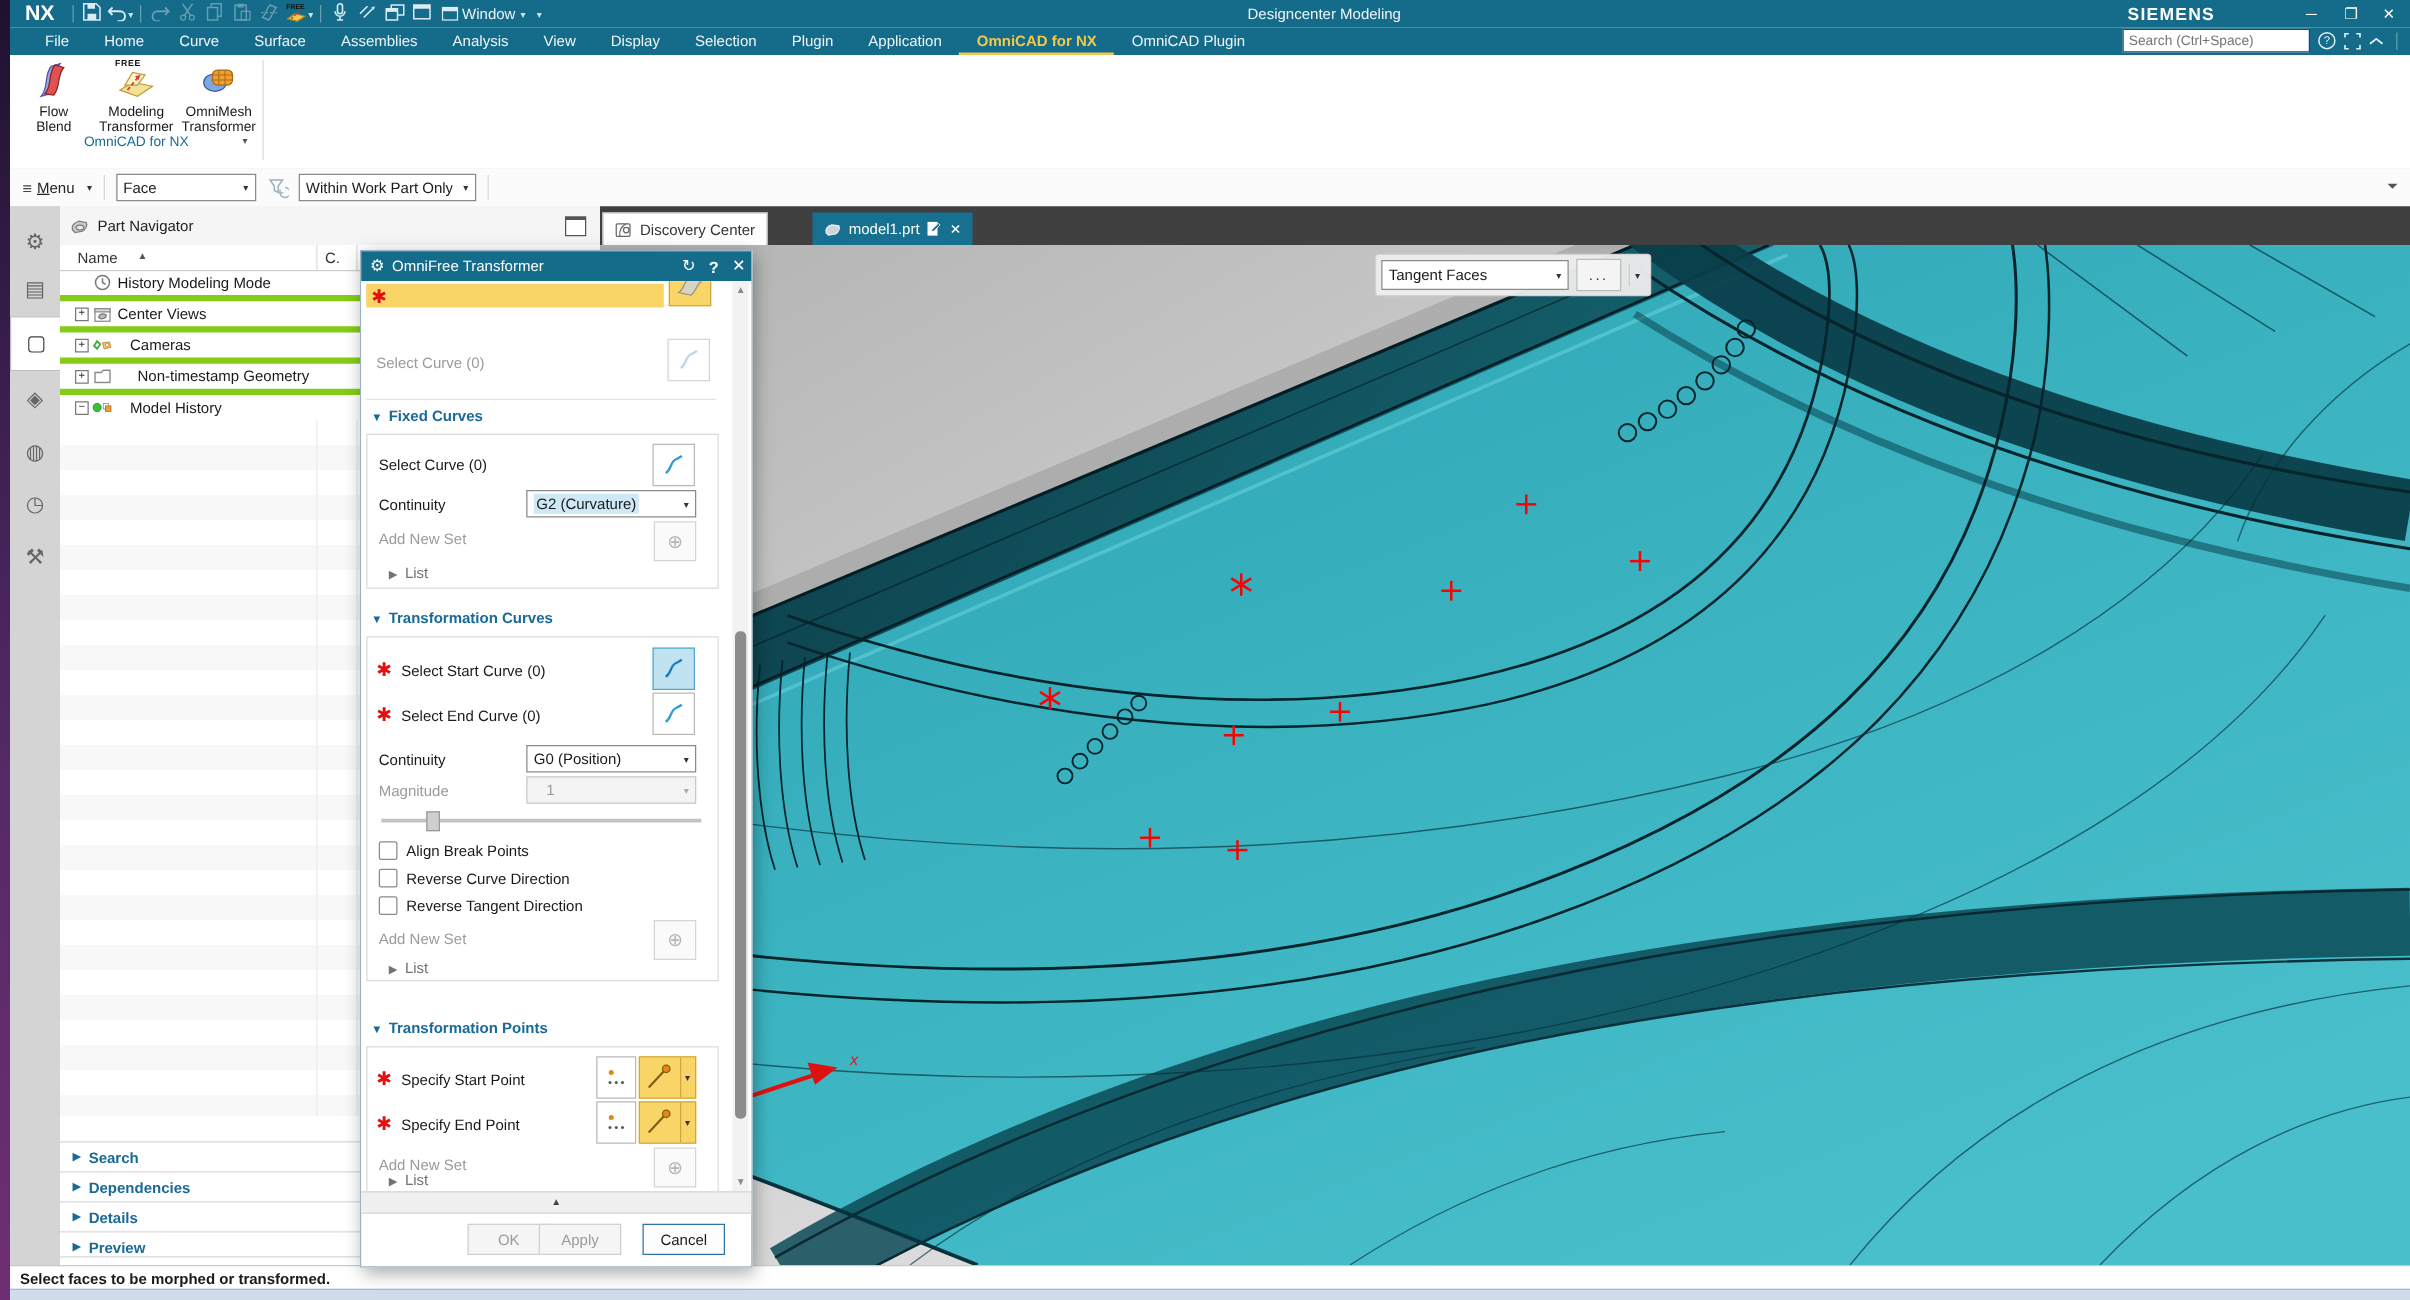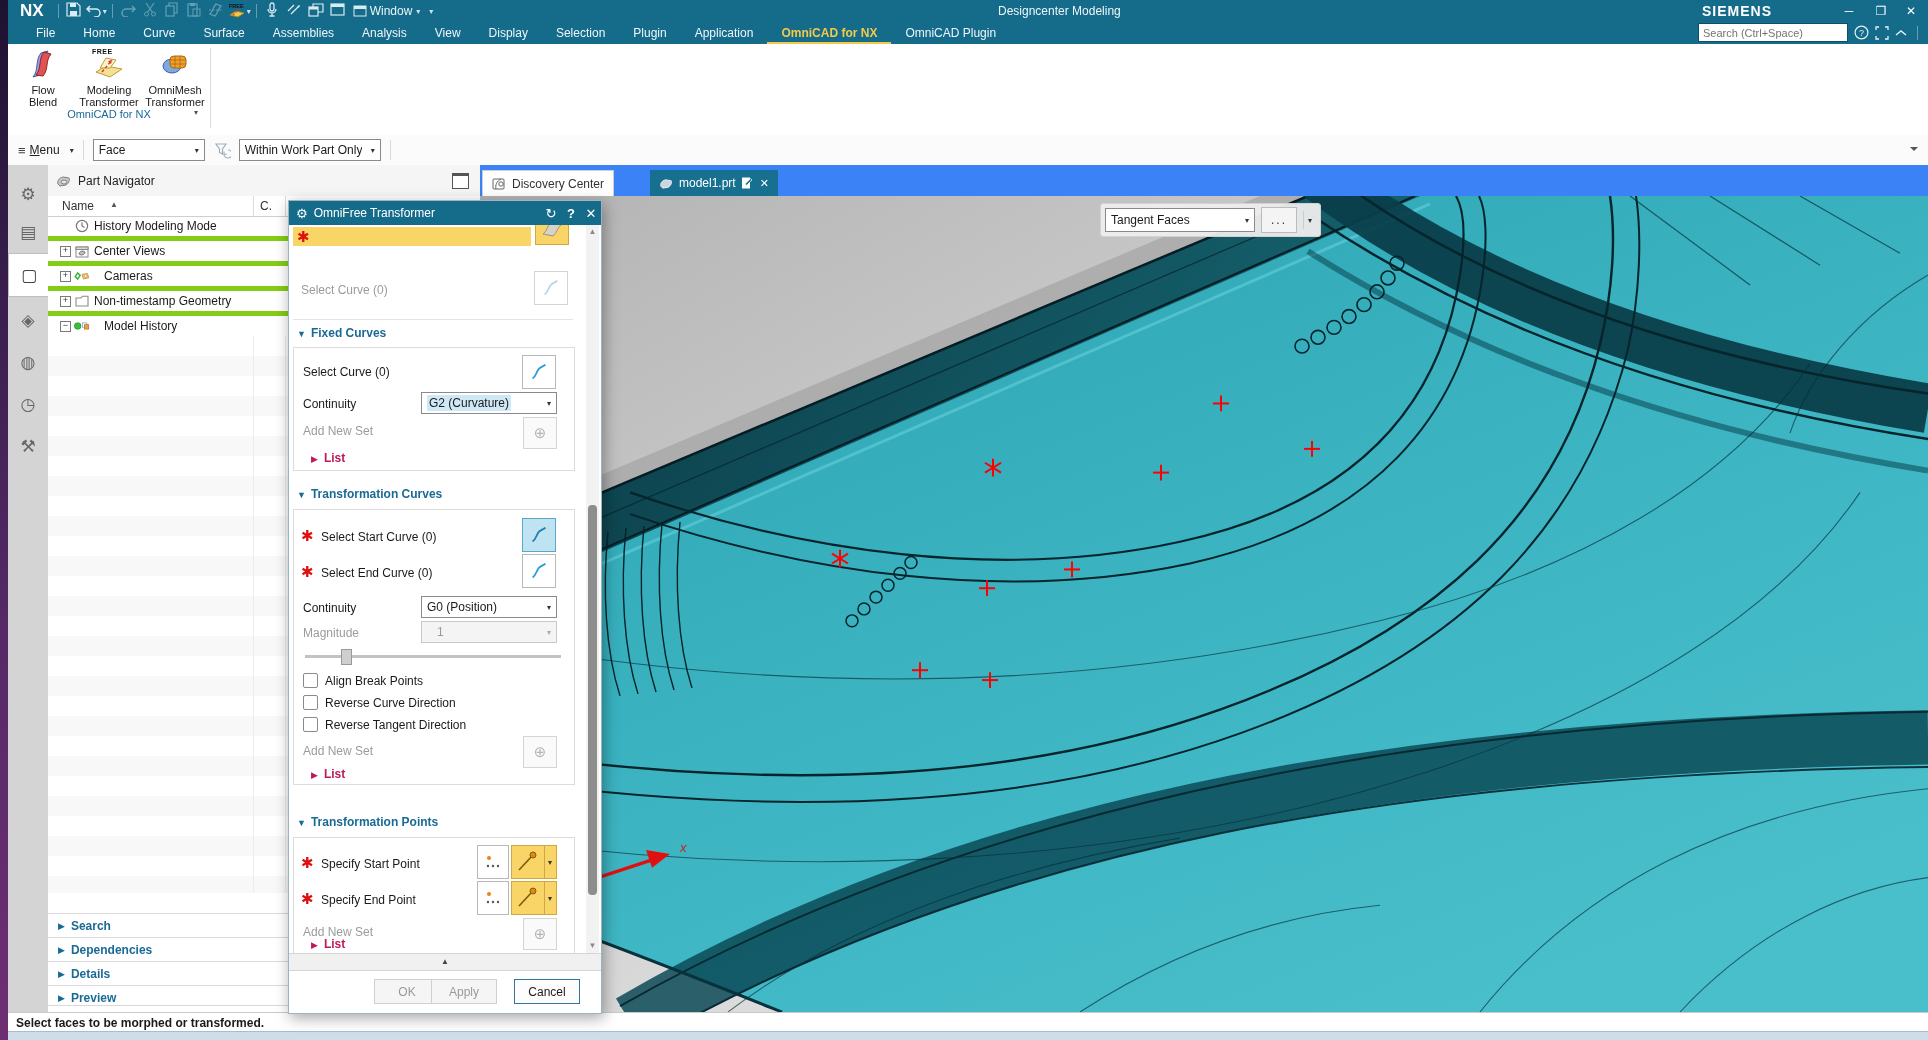--- a/index.html
+++ b/index.html
@@ -70,21 +70,21 @@
   .trow .tlab{position:absolute;top:3px;white-space:nowrap}
   #tree-fill{position:absolute;left:0;top:171px;width:432px;height:557px;
       background:repeating-linear-gradient(180deg,#fff 0 20px,#f8f8f8 20px 40px)}
   .fill-col{position:absolute;top:0;width:1px;height:557px;background:#ececec}
   #pnav-sections{position:absolute;left:0;top:748px;width:432px}
   .psec{height:23px;border-top:1px solid #d9d9d9;display:flex;align-items:center;color:#1a6a96;font-weight:bold}
   .psec .arr{margin:0 6px 0 10px;font-size:9px;color:#1a6a96}
   #pnav-bottom-border{position:absolute;left:0;top:840px;width:432px;height:1px;background:#d9d9d9}
   
   #viewport{left:480px;top:165px;width:1448px;height:847px;background:#fafafa}
-  #doctabs{position:absolute;left:0;top:0;width:1448px;height:31px;background:#3b82f6;border-bottom:3px solid #a3a3a3}
+  #doctabs{position:absolute;left:0;top:0;width:1448px;height:31px;background:#404040;border-bottom:3px solid #a3a3a3}
   .dtab{position:absolute;top:5px;height:26px;display:flex;align-items:center;gap:5px;padding:0 9px;box-sizing:border-box;font-size:12px}
   #tab-discovery{left:2px;background:#fff;border:1px solid #cfcfcf;border-bottom:none;color:#333}
   #tab-model{left:170px;background:#17708f;color:#fff}
   #tab-model .tclose{font-size:11px;margin-left:2px}
   #scene{position:absolute;left:0;top:31px;width:1448px;height:816px;display:block}
   #vp-toolbar{position:absolute;left:620px;top:38px;height:32px;background:rgba(238,238,238,.95);border:1px solid #d2d2d2;
       border-radius:3px;display:flex;align-items:center;padding:0 4px;gap:6px;z-index:5}
   #vp-combo{width:150px;height:24px}
   #vp-more{width:34px;height:24px;background:#f4f4f4;border:1px solid #bbb;display:flex;align-items:center;justify-content:center;letter-spacing:2px;color:#333}
   #vp-caret{font-size:8px;color:#333;padding:0 4px;border-left:1px solid #ccc;height:18px;display:flex;align-items:center}
@@ -94,21 +94,21 @@
   #dlg-title{position:absolute;left:0;top:0;width:312px;height:24px;background:#146b8a;color:#fff;display:flex;align-items:center}
   #dlg-title .gear{margin:0 6px 0 7px;font-size:13px}
   #dlg-title .t{flex:1;font-size:12px}
   .dlg-tbtn{width:20px;text-align:center;font-size:13px;color:#fff}
   #dlg-body{position:absolute;left:0;top:24px;width:312px;height:728px;overflow:hidden;background:#fff}
   .grp{position:absolute;left:4px;width:280px;border:1px solid #dcdcdc;background:#fff}
   .dlg-lab{position:absolute;color:#1a1a1a;white-space:nowrap}
   .dlg-lab.dis{color:#9b9b9b}
   .sec-head{position:absolute;left:8px;color:#1a6a96;font-weight:bold;white-space:nowrap}
   .sec-head .tri{font-size:9px;margin-right:5px}
-  .list-exp{position:absolute;color:#be185d;font-weight:bold}
+  .list-exp{position:absolute;color:#737373;font-weight:normal}
   .list-exp .tri{font-size:9px;margin-right:6px}
   .selbtn{position:absolute;width:34px;height:34px;background:#fff;border:1px solid #b9b9b9;display:flex;align-items:center;justify-content:center;box-sizing:border-box}
   .selbtn.hl{background:#bfe3f0;border-color:#57a8cd}
   .selbtn.yl{background:#f8d566;border-color:#cfa93f}
   .addbtn{position:absolute;width:32px;height:30px;border:1px solid #d5d5d5;background:#fafafa;color:#b5b5b5;
       display:flex;align-items:center;justify-content:center;font-size:15px}
   .ast{position:absolute;color:#e01010;font-size:15px;font-weight:bold}
   .combo.sm{position:absolute;height:22px}
   .combo.dis{background:#f4f4f4;border-color:#c9c9c9;color:#9a9a9a}
   .val-hl{background:#cfe8f5;padding:1px 2px}
@@ -403,21 +403,21 @@
         </span>
         <span class="tlab" style="left:56px;">Cameras</span>
       </div>
       <div class="trow">
         <span class="exp">+</span>
         <span class="tic" style="left:26px">
           <svg width="15" height="12" viewBox="0 0 15 12">
             <path d="M1 3 H6 L7.5 1.2 H13 V11 H1 Z" fill="#fff" stroke="#8a8a8a" stroke-width="1.1"></path>
           </svg>
         </span>
-        <span class="tlab" style="left:46px;">Non-timestamp Geometry</span>
+        <span class="tlab" style="left:62px;">Non-timestamp Geometry</span>
       </div>
       <div class="trow">
         <span class="exp">−</span>
         <span class="tic" style="left:26px">
           <svg width="26" height="14" viewBox="0 0 26 14">
             <circle cx="6" cy="7" r="5.4" fill="#39c039" stroke="#1f8a1f"></circle>
             <rect x="14" y="2" width="7" height="7" fill="#fff" stroke="#6a8acb"></rect>
             <rect x="17" y="5" width="7" height="7" fill="#f0a030" stroke="#a8641a"></rect>
           </svg>
         </span>

